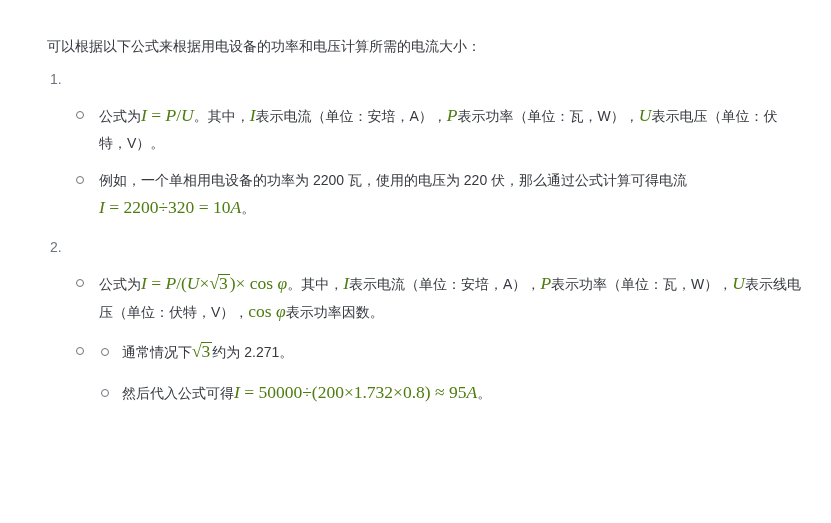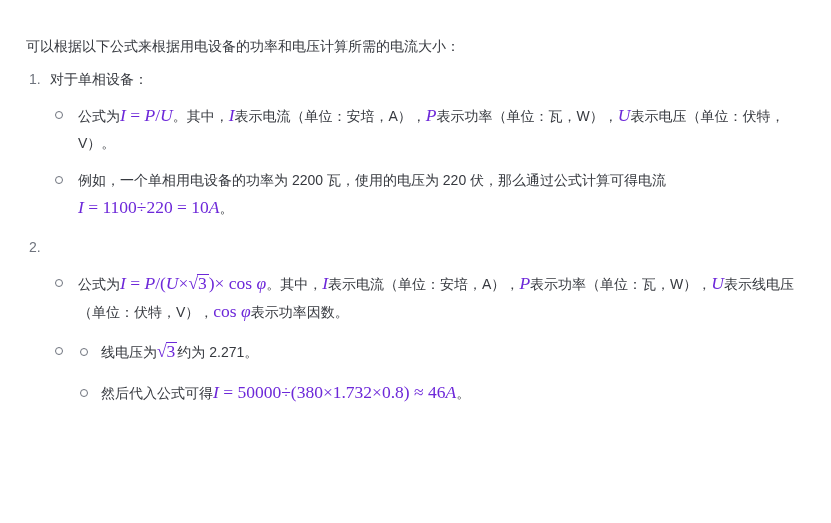--- a/index.html
+++ b/index.html
@@ -13,21 +13,21 @@
   body {
     font-family: "Liberation Sans", "DejaVu Sans", sans-serif;
     font-size: 14px;
     color: #36393f;
     -webkit-font-smoothing: antialiased;
   }
   .page {
     box-sizing: border-box;
     width: 831px;
     height: 523px;
-    padding: 33px 30px 0 26px;
+    padding: 33px 30px 0 47px;
   }
   p { margin: 0; line-height: 27px; }
   .intro { margin-bottom: 6px; }
 
   ol.main { list-style: none; margin: 0; padding: 0; }
   li.section { margin: 0 0 12px 0; }
   .sec-head { display: flex; line-height: 27px; margin-bottom: 9px; }
   .sec-marker {
     color: #6e737d;
     width: 21px;
@@ -64,21 +64,21 @@
     top: 10px;
     width: 6px;
     height: 6px;
     border: 1.2px solid #6e737d;
     border-radius: 50%;
   }
 
   .math {
     font-family: "Liberation Serif", "DejaVu Serif", serif;
     font-size: 17.5px;
-    color: #6d28d9;
+    color: #4d7c0f;
     white-space: nowrap;
   }
   .math .mi { font-style: italic; }
   .math .mr { font-style: normal; }
   .sqrt { display: inline-block; white-space: nowrap; line-height: 1; }
   .sqrt .rad { display: inline-block; }
   .sqrt .radicand {
     display: inline-block;
     border-top: 1.3px solid currentColor;
     margin-left: -1px;
@@ -90,53 +90,52 @@
 
 <div class="page">
 
   <p class="intro"><span>可以根据以下公式来根据用电设备的功率和电压计算所需的电流大小：</span></p>
 
   <ol class="main">
 
     <li class="section">
       <div class="sec-head">
         <span class="sec-marker" style="color: rgb(110, 115, 125);">1.</span>
-        <span class="sec-title">对于单相设备：</span>
       </div>
       <ul class="sub">
         <li>
           <span class="bullet" style="border-color: rgb(110, 115, 125);"></span>
           <p><span>公式为</span><span class="math"><span class="mi">I</span><span class="mr"> = </span><span class="mi">P</span><span class="mr">/</span><span class="mi">U</span></span><span>。其中，</span><span class="math"><span class="mi">I</span></span><span>表示电流（单位：安培，A），</span><span class="math"><span class="mi">P</span></span><span>表示功率（单位：瓦，W），</span><span class="math"><span class="mi">U</span></span><span>表示电压（单位：伏特，V）。</span></p>
         </li>
         <li>
           <span class="bullet" style="border-color: rgb(110, 115, 125);"></span>
-          <p><span>例如，一个单相用电设备的功率为 2200 瓦，使用的电压为 220 伏，那么通过公式计算可得电流 </span><span class="math"><span class="mi">I</span><span class="mr"> = 1100÷220 = 10</span><span class="mi">A</span></span><span>。</span></p>
+          <p><span>例如，一个单相用电设备的功率为 2200 瓦，使用的电压为 220 伏，那么通过公式计算可得电流 </span><span class="math"><span class="mi">I</span><span class="mr"> = 2200÷320 = 10</span><span class="mi">A</span></span><span>。</span></p>
         </li>
       </ul>
     </li>
 
     <li class="section">
       <div class="sec-head">
         <span class="sec-marker" style="color: rgb(110, 115, 125);">2.</span>
       </div>
       <ul class="sub">
         <li>
           <span class="bullet" style="border-color: rgb(110, 115, 125);"></span>
           <p><span>公式为</span><span class="math"><span class="mi">I</span><span class="mr"> = </span><span class="mi">P</span><span class="mr">/(</span><span class="mi">U</span><span class="mr">×</span><span class="sqrt"><span class="rad">√</span><span class="radicand">3</span></span><span class="mr">)× cos </span><span class="mi">φ</span></span><span>。其中，</span><span class="math"><span class="mi">I</span></span><span>表示电流（单位：安培，A），</span><span class="math"><span class="mi">P</span></span><span>表示功率（单位：瓦，</span><span>W），</span><span class="math"><span class="mi">U</span></span><span>表示线电压（单位：伏特，V），</span><span class="math"><span class="mr">cos </span><span class="mi">φ</span></span><span>表示功率因数。</span></p>
         </li>
         <li>
           <span class="bullet" style="border-color: rgb(110, 115, 125);"></span>
           <ul class="subsub">
             <li>
               <span class="bullet" style="border-color: rgb(110, 115, 125);"></span>
-              <p><span>线电压为</span><span class="math"><span class="sqrt"><span class="rad">√</span><span class="radicand">3</span></span></span><span>约为 2.271。</span></p>
+              <p><span>通常情况下</span><span class="math"><span class="sqrt"><span class="rad">√</span><span class="radicand">3</span></span></span><span>约为 2.271。</span></p>
             </li>
             <li>
               <span class="bullet" style="border-color: rgb(110, 115, 125);"></span>
-              <p><span>然后代入公式可得</span><span class="math"><span class="mi">I</span><span class="mr"> = 50000÷(380×1.732×0.8) ≈ 46</span><span class="mi">A</span></span><span>。</span></p>
+              <p><span>然后代入公式可得</span><span class="math"><span class="mi">I</span><span class="mr"> = 50000÷(200×1.732×0.8) ≈ 95</span><span class="mi">A</span></span><span>。</span></p>
             </li>
           </ul>
         </li>
       </ul>
     </li>
 
   </ol>
 </div>
 
 </body></html>

